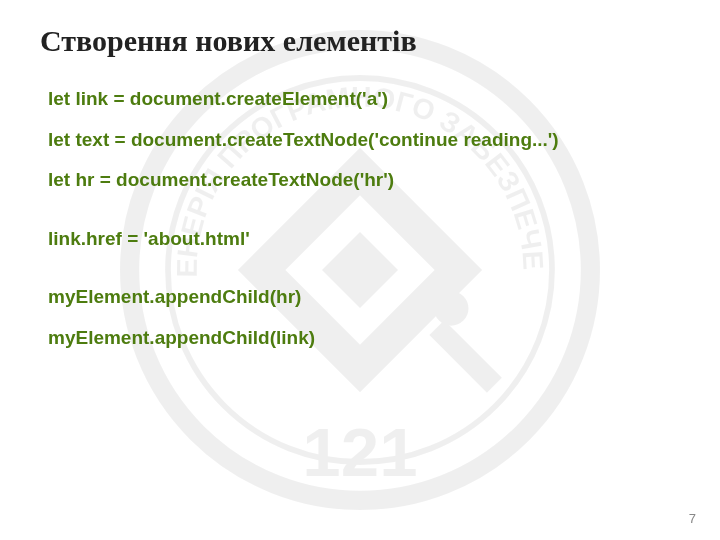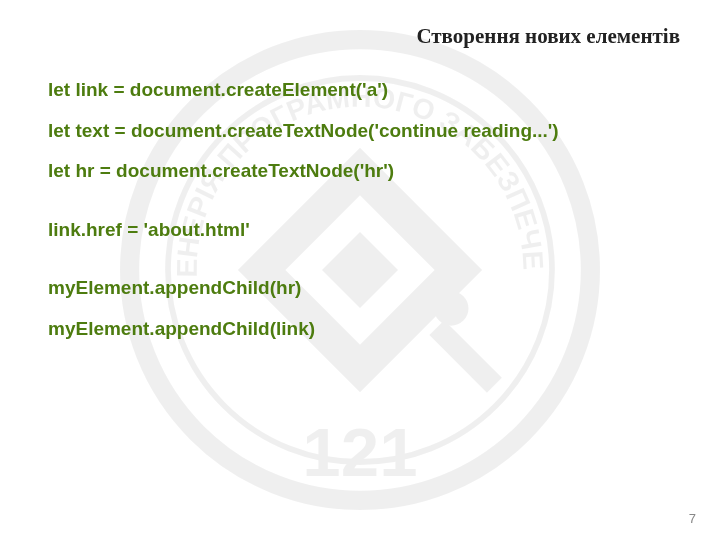--- a/index.html
+++ b/index.html
@@ -29,24 +29,24 @@
       width: 100%;
       height: 100%;
     }
     .slide {
       position: relative;
       width: 100%;
       height: 100%;
       padding: 20px 40px;
     }
     .title {
-      text-align: right;
+      text-align: left;
       font-family: Georgia, 'Times New Roman', serif;
       font-weight: bold;
-      font-size: 21px;
+      font-size: 30px;
       color: #222;
       margin-top: 4px;
       margin-bottom: 28px;
     }
     .code-area {
       padding-left: 8px;
     }
     .code-line {
       font-family: Arial, sans-serif;
       font-weight: bold;

